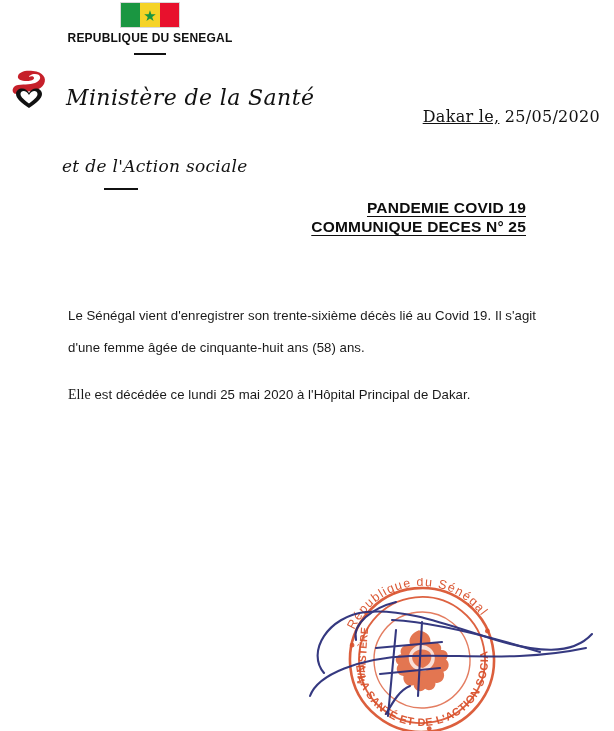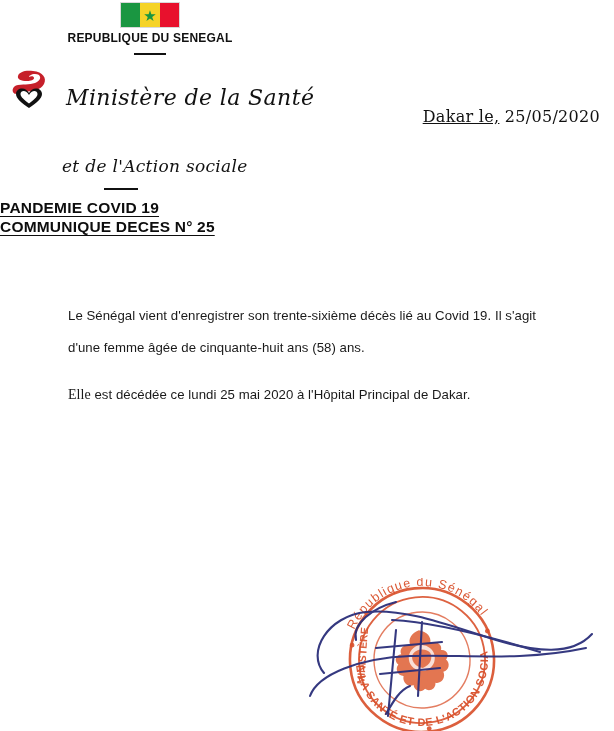--- a/index.html
+++ b/index.html
@@ -119,21 +119,21 @@
     margin-top: 24px;
   }
   .date-city { text-decoration: underline; }
 
   
   .title-block {
     position: absolute;
     left: 0;
     top: 199px;
     width: 526px;
-    text-align: left;
+    text-align: right;
   }
   .doc-title {
     font-size: 15.5px;
     font-weight: bold;
     letter-spacing: 0.2px;
     color: #0d0d0d;
     text-decoration: underline;
     text-underline-offset: 3px;
     line-height: 1.2;
   }

